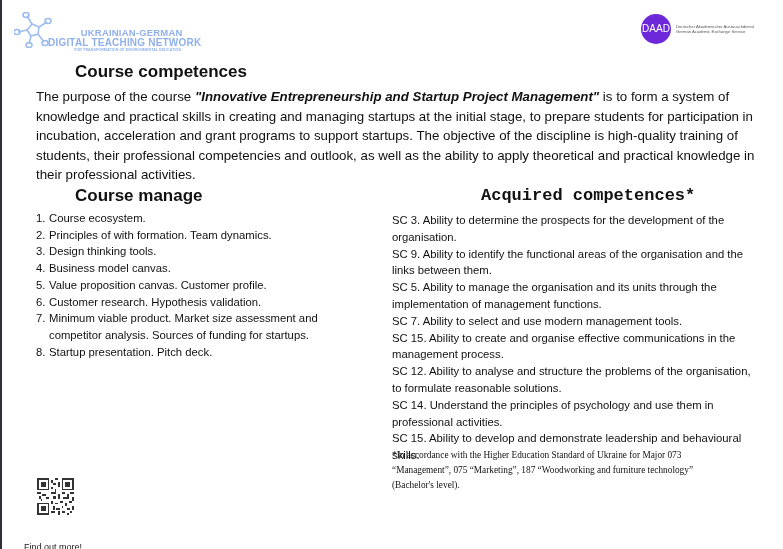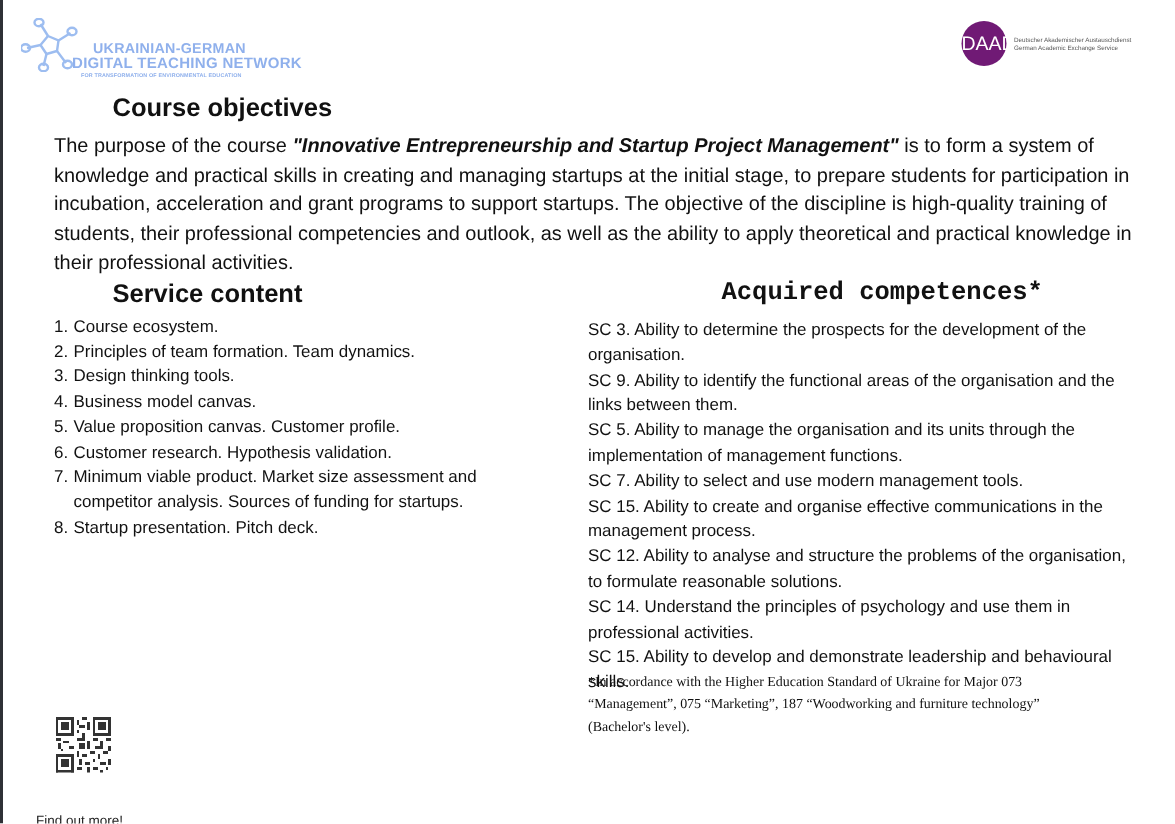--- a/index.html
+++ b/index.html
@@ -2,29 +2,29 @@
 <html><head>
 <meta charset="utf-8">
 <style>
   html, body { margin: 0; padding: 0; }
   body {
     width: 783px; height: 549px; overflow: hidden; position: relative;
     background: #ffffff; color: #111111;
     font-family: "Liberation Sans", sans-serif;
   }
   .left-edge { position: absolute; left: 0; top: 0; width: 2px; height: 549px; background: #2f3136; }
-  .logo-ugdtn { position: absolute; left: 14px; top: 12px; width: 150px; height: 36px; }
+  .logo-ugdtn { position: absolute; left: 14px; top: 12px; width: 150px; height: 36px; text-align: center; }
   .logo-ugdtn svg { position: absolute; left: 0; top: 0; }
   .ugdtn-text { position: absolute; left: 34px; top: 16px; color: #8fb0ec; font-weight: bold; line-height: 10px; white-space: nowrap; }
   .ugdtn-l1 { display: block; font-size: 9.5px; padding-left: 14px; letter-spacing: 0.2px; }
   .ugdtn-l2 { display: block; font-size: 10px; letter-spacing: 0.2px; }
   .ugdtn-l3 { display: block; font-size: 3.6px; line-height: 5px; padding-left: 6px; letter-spacing: 0.1px; }
 
   .logo-daad { position: absolute; left: 641px; top: 14px; }
-  .daad-circle { position: absolute; left: 0; top: 0; width: 30px; height: 30px; border-radius: 50%; background: #701a75; color: #fff; font-size: 13px; text-align: center; line-height: 30px; }
+  .daad-circle { position: absolute; left: 0; top: 0; width: 30px; height: 30px; border-radius: 50%; background: #6d28d9; color: #fff; font-size: 10px; text-align: center; line-height: 30px; }
   .daad-text { position: absolute; left: 35px; top: 10px; font-size: 4.2px; line-height: 5px; color: #555; white-space: nowrap; }
 
   .h-objectives { position: absolute; left: 75px; top: 62px; font-size: 17px; font-weight: bold; margin: 0; }
   .p-objectives { position: absolute; left: 36px; top: 87px; width: 730px; font-size: 13.3px; line-height: 19.6px; margin: 0; }
   .p-objectives .course-name { font-weight: bold; font-style: italic; }
 
   .h-content { position: absolute; left: 75px; top: 186px; font-size: 17px; font-weight: bold; margin: 0; }
   .content-list { position: absolute; left: 36px; top: 210px; width: 320px; margin: 0; padding: 0; list-style: none; font-size: 11.3px; line-height: 16.7px; }
   .content-list li { display: flex; }
   .content-list .num { width: 13px; flex: none; }
@@ -66,32 +66,32 @@
 </div>
 
 <div class="logo-daad">
   <div class="daad-circle">DAAD</div>
   <div class="daad-text">
     <div>Deutscher Akademischer Austauschdienst</div>
     <div>German Academic Exchange Service</div>
   </div>
 </div>
 
-<h2 class="h-objectives">Course objectives</h2>
+<h2 class="h-objectives">Course competences</h2>
 <p class="p-objectives"><span>The purpose of the course </span><span class="course-name">"Innovative Entrepreneurship and Startup Project Management"</span><span> is to form a system of knowledge and practical skills in creating and managing startups at the initial stage, to prepare students for participation in incubation, acceleration and grant programs to support startups. The objective of the discipline is high-quality training of students, their professional competencies and outlook, as well as the ability to apply theoretical and practical knowledge in their professional activities.</span></p>
 
-<h2 class="h-content">Service content</h2>
+<h2 class="h-content">Course manage</h2>
 <ol class="content-list">
   <li>
       <span class="num">1.</span>
       <span>Course ecosystem.</span>
     </li>
   <li>
       <span class="num">2.</span>
-      <span>Principles of team formation. Team dynamics.</span>
+      <span>Principles of with formation. Team dynamics.</span>
     </li>
   <li>
       <span class="num">3.</span>
       <span>Design thinking tools.</span>
     </li>
   <li>
       <span class="num">4.</span>
       <span>Business model canvas.</span>
     </li>
   <li>

